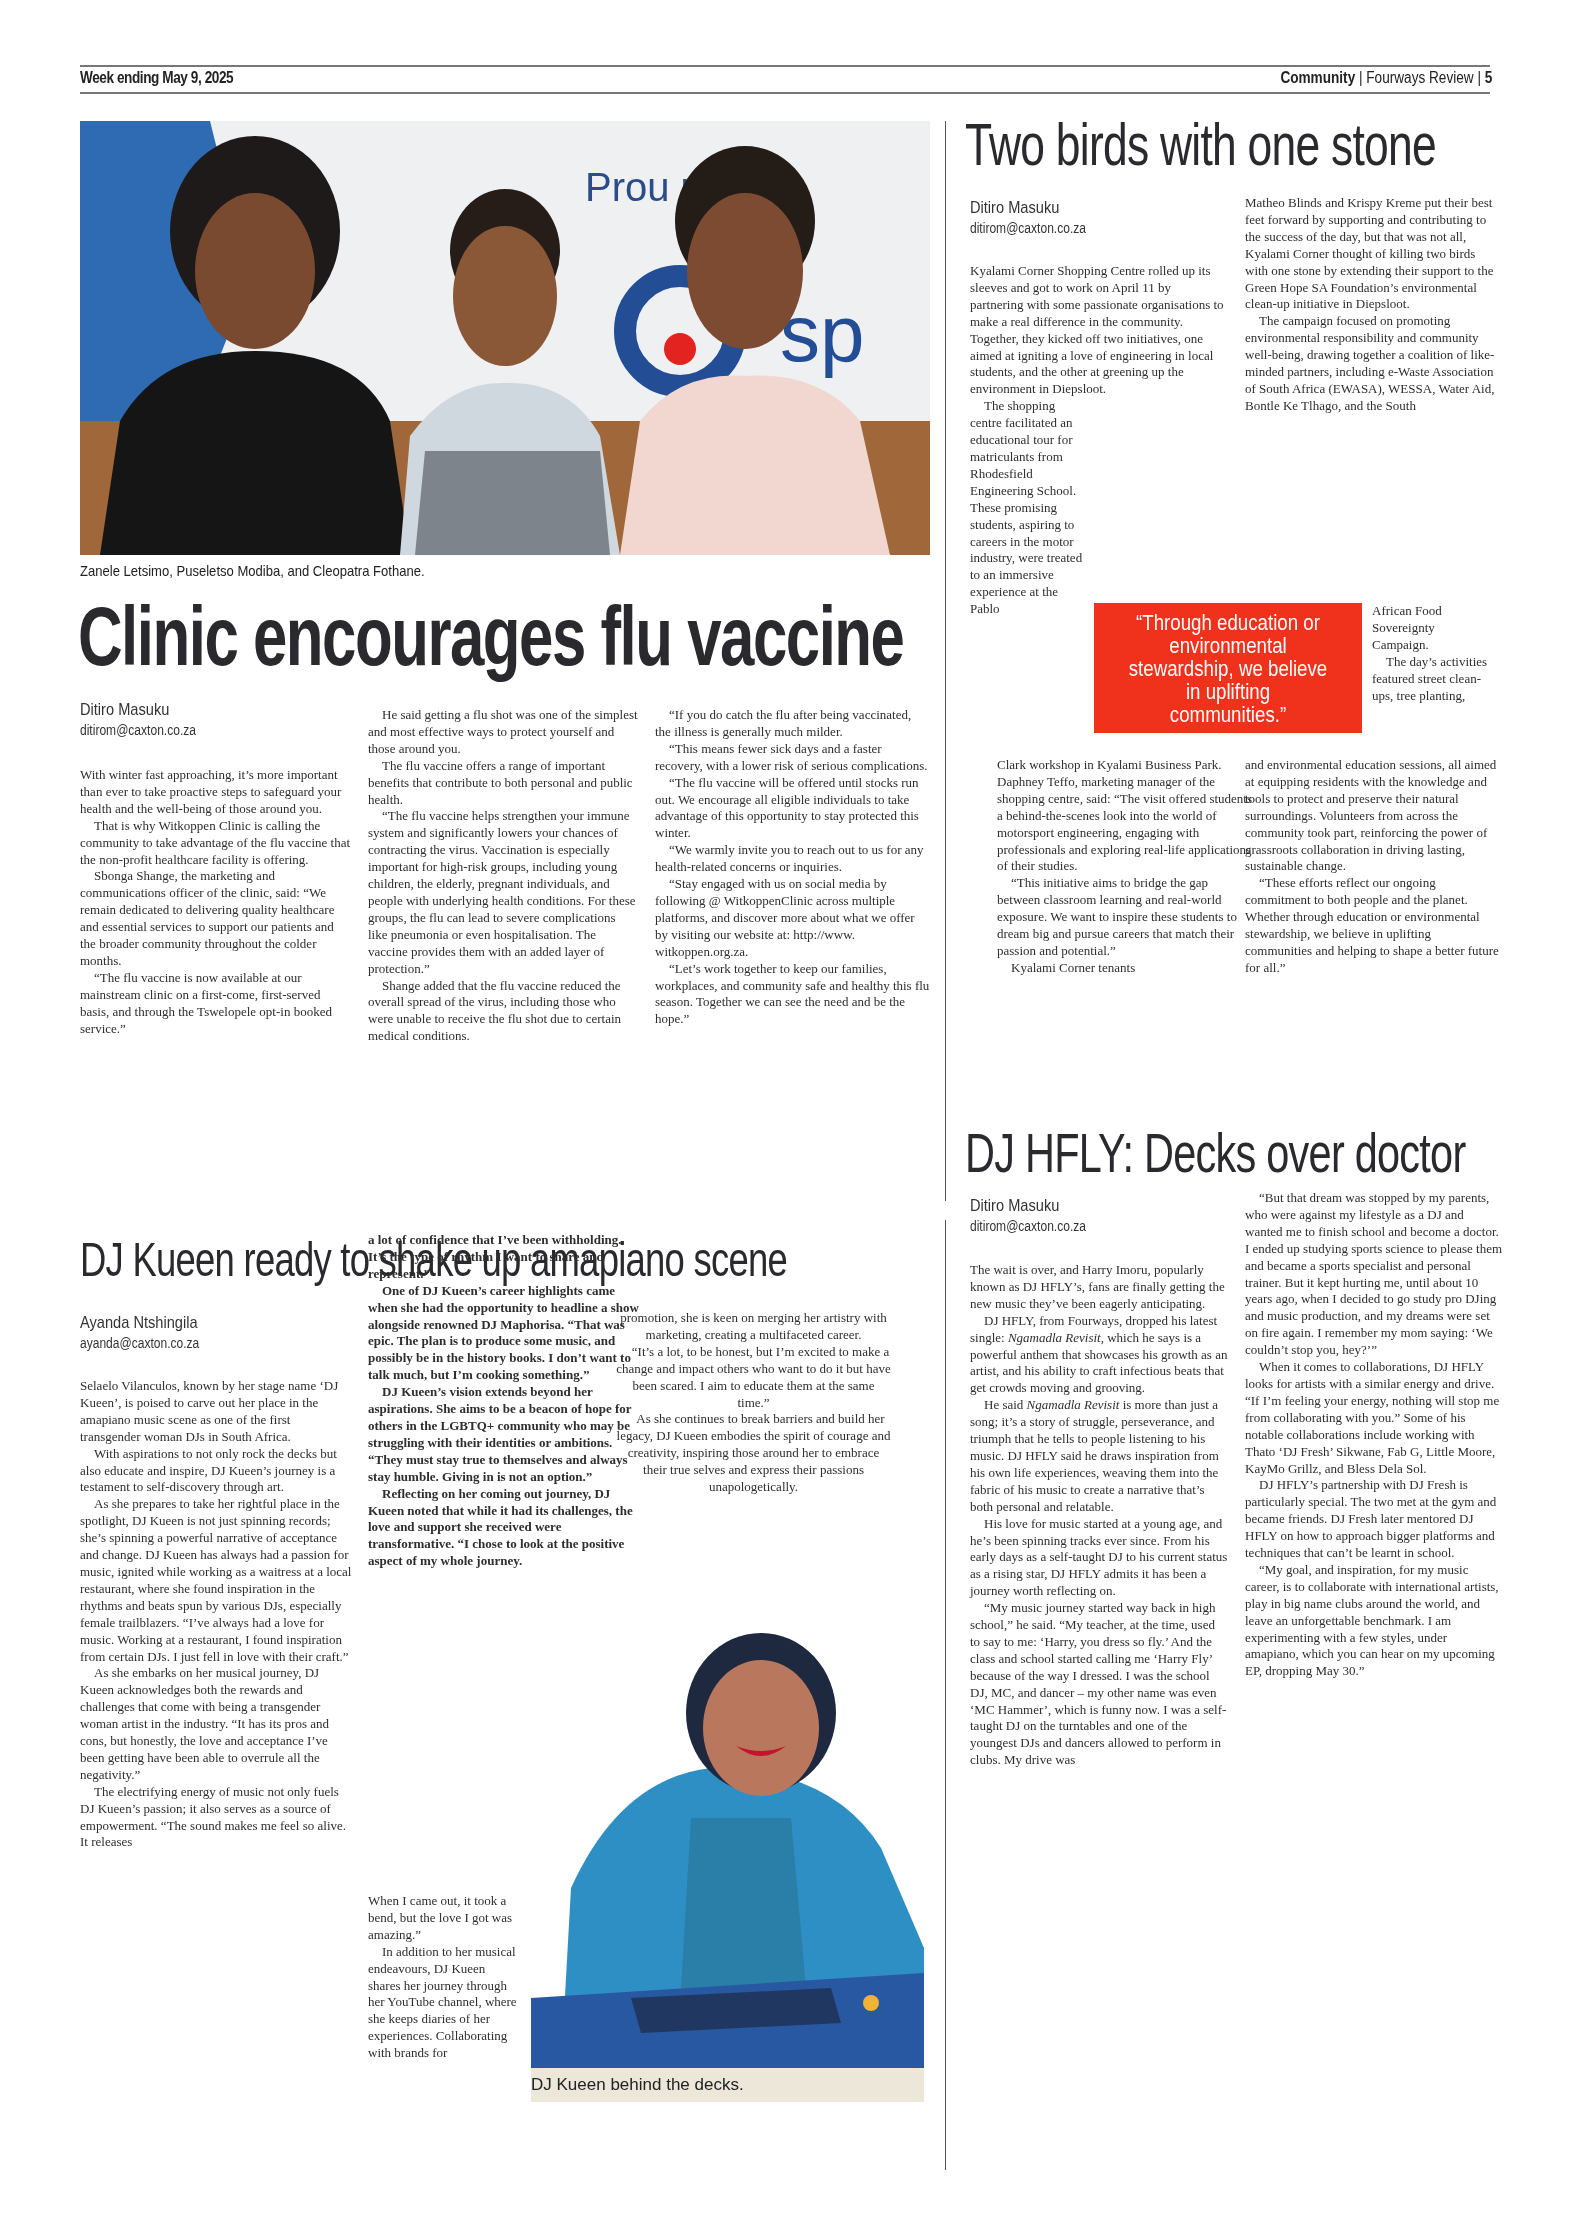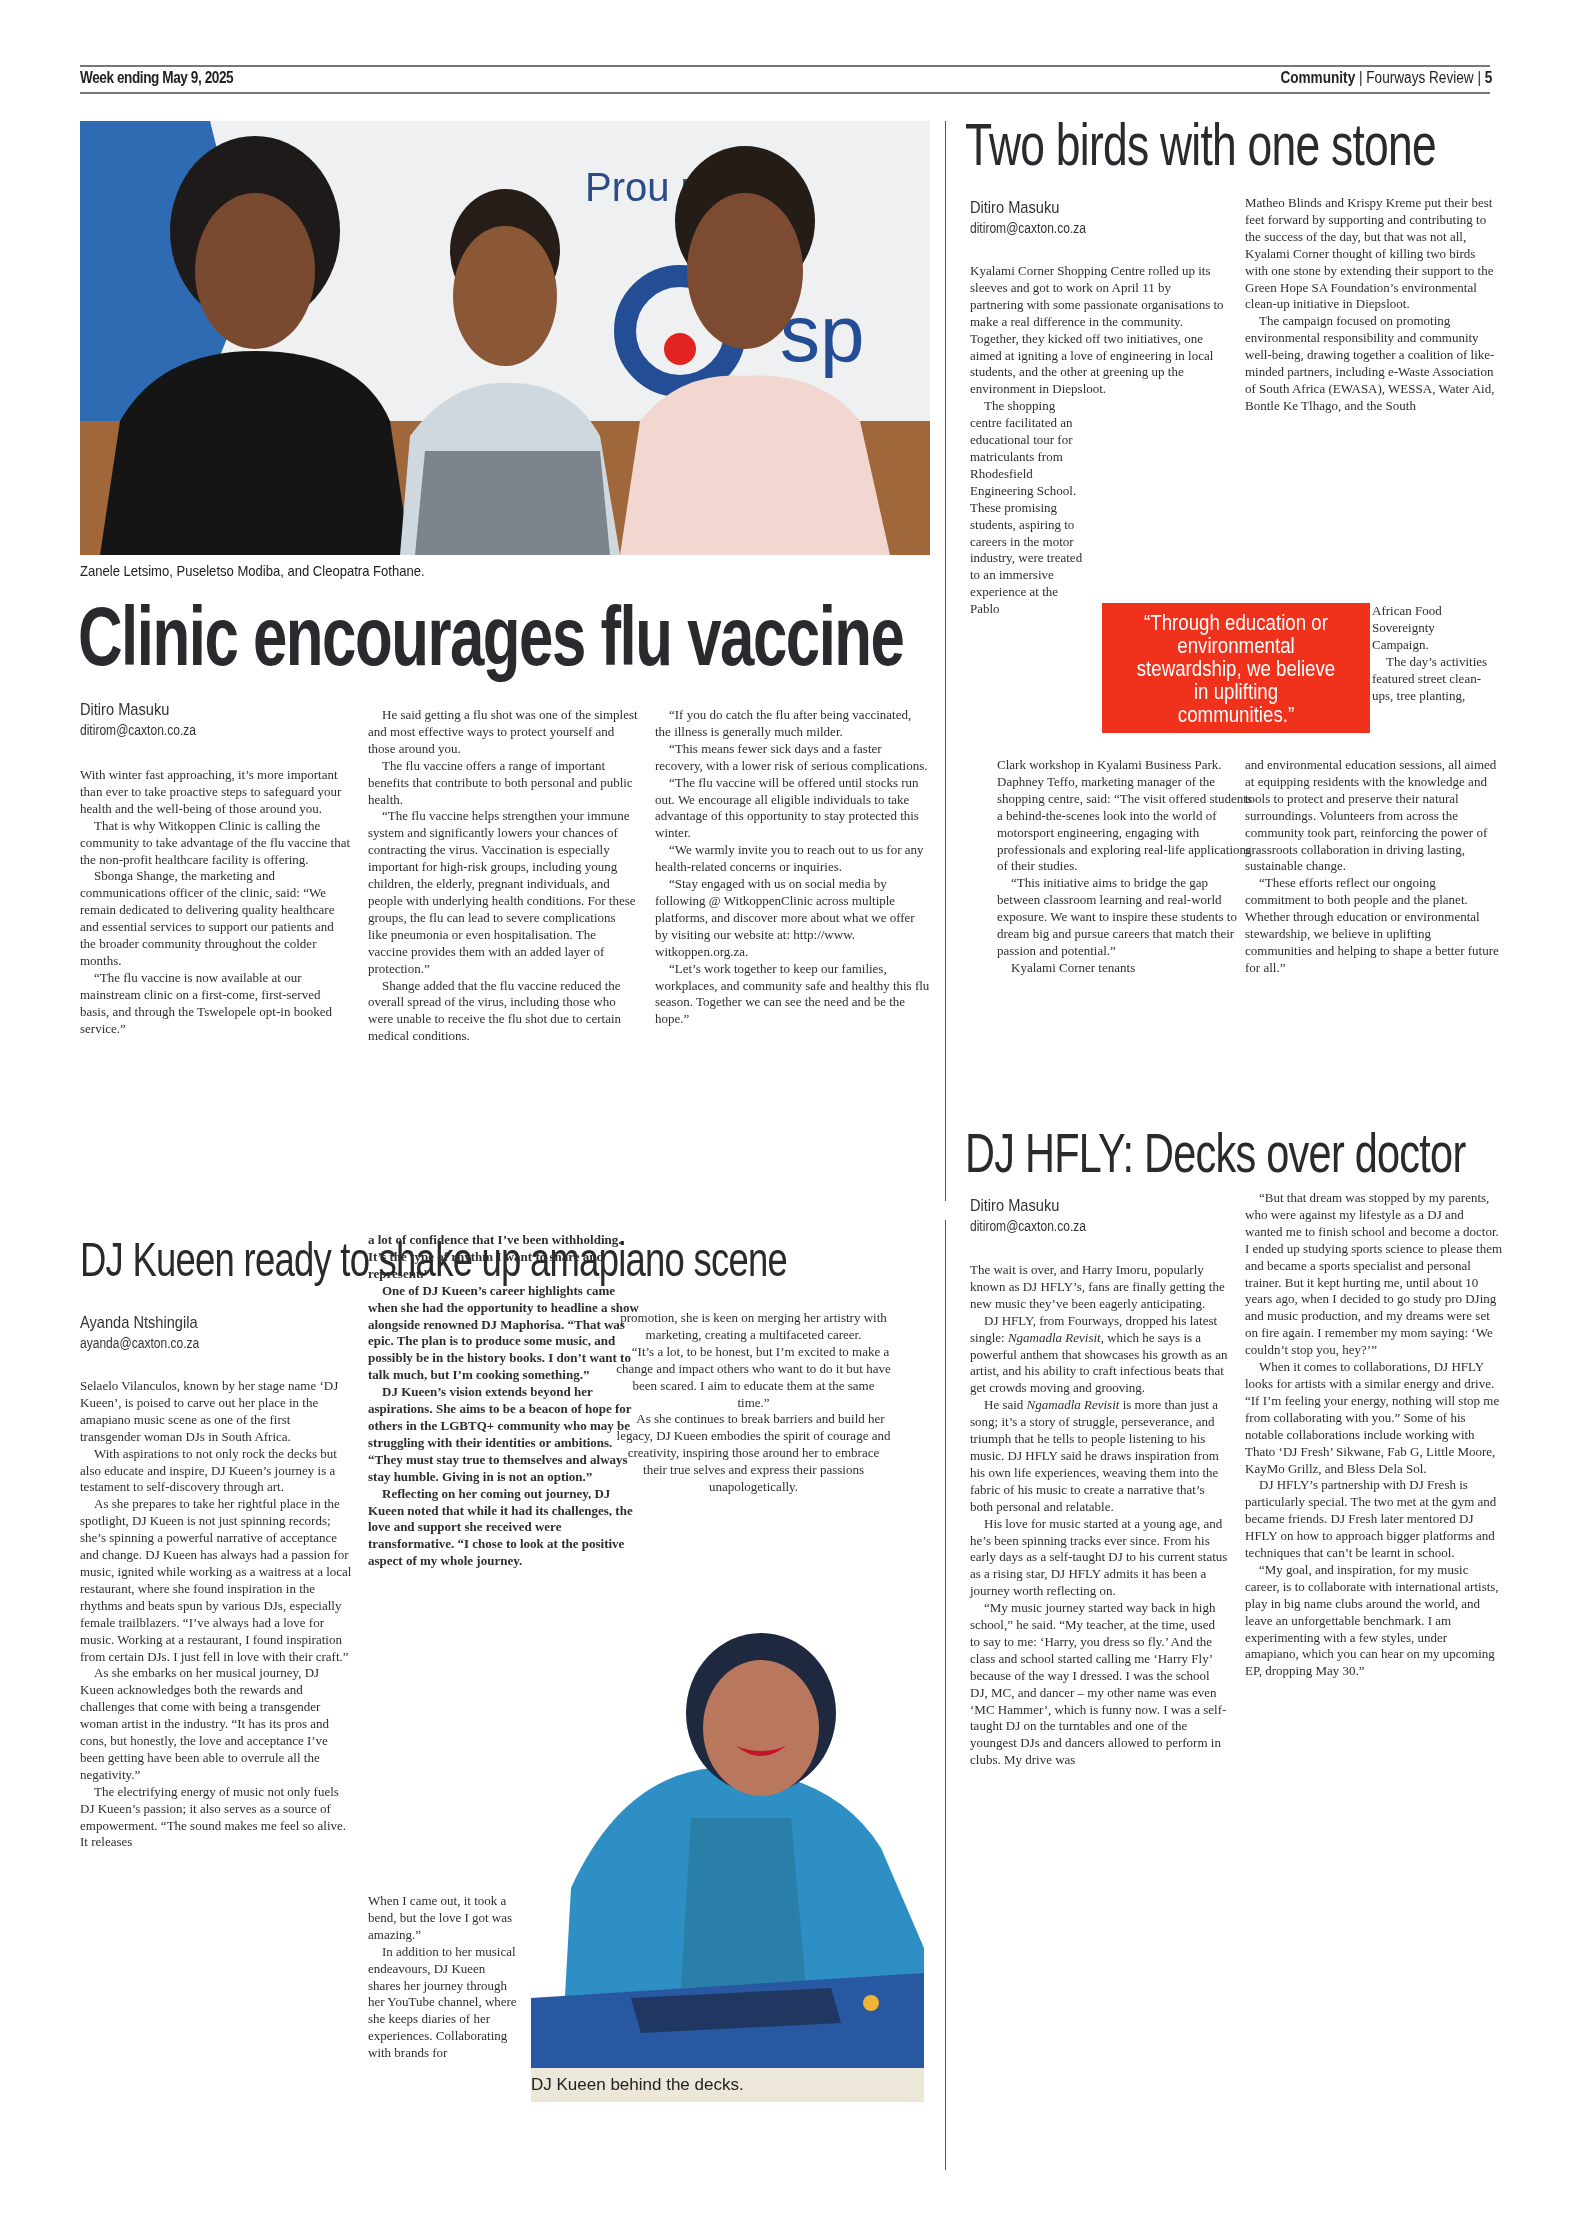--- a/index.html
+++ b/index.html
@@ -12,21 +12,21 @@
   .body{font-family:"Liberation Serif",serif;font-size:13px;line-height:16.9px;color:#2e2e2e;}
   .body p{margin:0;text-indent:14px;}
   .body p.first{text-indent:0;}
   .byline-name{font-family:"Liberation Sans",sans-serif;font-size:17px;transform:scaleX(0.86);transform-origin:left;white-space:nowrap;color:#333;}
   .byline-mail{font-family:"Liberation Sans",sans-serif;font-size:14px;transform:scaleX(0.86);transform-origin:left;white-space:nowrap;color:#333;}
   .caption{font-family:"Liberation Sans",sans-serif;font-size:14.5px;transform:scaleX(0.9);transform-origin:left;white-space:nowrap;color:#222;}
   .h-big{font-family:"Liberation Sans",sans-serif;font-weight:bold;color:#2a2a2e;white-space:nowrap;transform-origin:left center;}
   .h-thin{font-family:"Liberation Sans",sans-serif;color:#2a2a2e;white-space:nowrap;transform-origin:left center;}
   .vline{position:absolute;width:1px;background:#555;}
   .photo{position:absolute;overflow:hidden;}
-  .pullquote{position:absolute;background:#f0311c;color:#fff;font-family:"Liberation Sans",sans-serif;font-size:22px;line-height:23px;text-align:center;margin-left:8px;}
+  .pullquote{position:absolute;background:#f0311c;color:#fff;font-family:"Liberation Sans",sans-serif;font-size:22px;line-height:23px;text-align:center;}
   .pullquote span{display:block;transform:scaleX(0.85);}
   .cap-box{position:absolute;background:#ece7d9;font-family:"Liberation Sans",sans-serif;font-size:17px;color:#222;}
   i{font-style:italic;}
 </style>
 </head>
 <body>
 
 <div class="rule" style="top:65px;height:2px;"></div>
 <div class="abs hdr" style="left:80px;top:69px;">Week ending May 9, 2025</div>
 <div class="abs hdr-r" style="right:80px;top:69px;">

